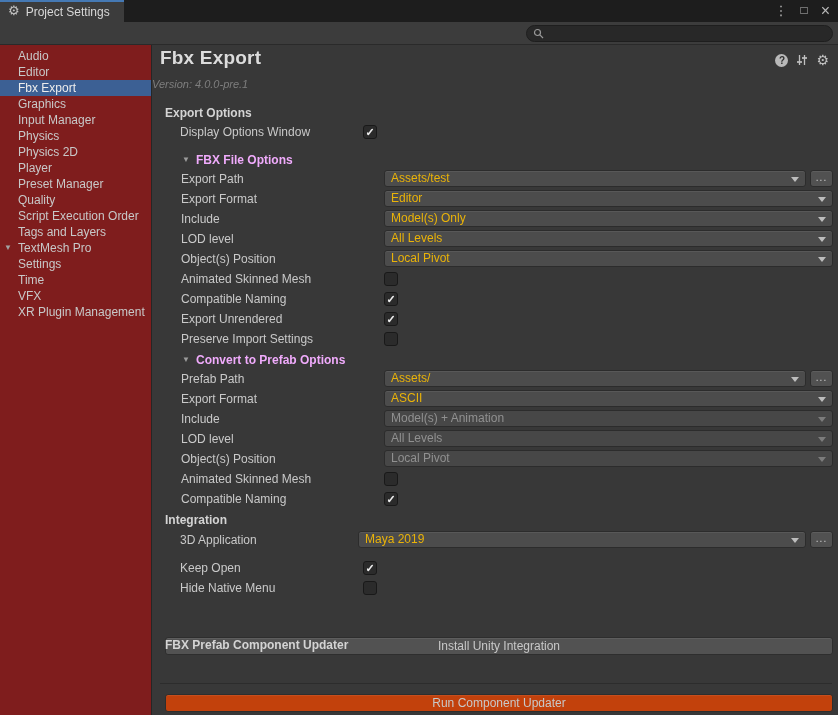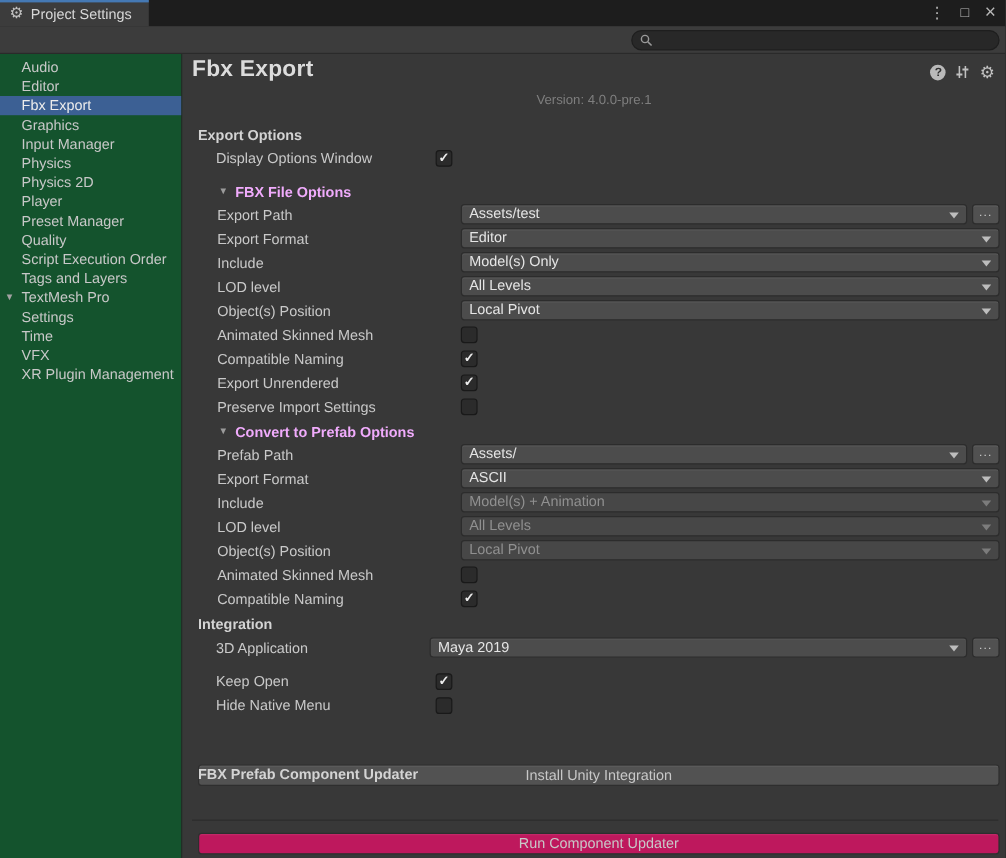--- a/index.html
+++ b/index.html
@@ -20,74 +20,74 @@
   .win-controls .close { font-size:16px; }
 
   
   .toolbar { position:absolute; left:0; top:22px; width:838px; height:23px; background:#3c3c3c; border-bottom:1px solid #2a2a2a; }
   .searchbox { position:absolute; right:5px; top:3px; width:307px; height:17px; background:#282828;
                border:1px solid #1e1e1e; border-radius:9px; display:flex; align-items:center; padding:0 6px; gap:4px; }
   .searchbox input { flex:1; background:transparent; border:none; outline:none; color:#cccccc; font-size:11px;
                      font-family:"Liberation Sans", sans-serif; height:14px; }
 
   
-  .sidebar { position:absolute; left:0; top:45px; width:152px; bottom:0; background:#14532d; border-right:1px solid #262626; padding-top:3px; }
+  .sidebar { position:absolute; left:0; top:45px; width:152px; bottom:0; background:#7f1d1d; border-right:1px solid #262626; padding-top:3px; }
   .side-item { position:relative; height:16px; line-height:16px; font-size:12px; color:#c8c8c8; padding-left:18px;
                white-space:nowrap; overflow:hidden; cursor:default; }
   .side-item.selected { background:#3c6094; color:#ececec; }
   .side-item.indent1 { }
   .side-fold { position:absolute; left:4px; top:0; font-size:8px; color:#a2a2a2; line-height:16px; }
 
   
   .panel { position:absolute; left:152px; top:45px; width:686px; bottom:0; background:#383838; }
   .panel-title { position:absolute; left:8px; top:2px; font-size:19px; font-weight:bold; color:#dcdcdc; letter-spacing:.2px; }
   .hicons { position:absolute; right:9px; top:8px; display:flex; align-items:center; gap:8px; }
   .help-icon { width:13px; height:13px; border-radius:50%; background:#b9b9b9; color:#2f2f2f; font-size:10px;
                font-weight:bold; text-align:center; line-height:13px; display:block; }
   .gear-glyph { font-size:14px; color:#c2c2c2; line-height:14px; }
-  .version { position:absolute; left:0; right:0; top:33px; text-align:center; font-size:11px; color:#7e7e7e; }
+  .version { position:absolute; left:0; right:0; top:33px; text-align:left; font-size:11px; color:#7e7e7e;font-style:italic; }
 
   .section-h { position:absolute; left:13px; font-size:12px; font-weight:bold; color:#d4d4d4; white-space:nowrap; }
 
   .row { position:absolute; left:0; width:686px; height:20px; }
   .rlabel { position:absolute; top:2px; font-size:12px; color:#c9c9c9; white-space:nowrap; }
   .lv1 .rlabel { left:28px; }
   .lv2 .rlabel { left:29px; }
 
   .fold-tri { position:absolute; left:30px; top:4px; font-size:8px; color:#9b9b9b; }
   .fold-text { position:absolute; left:44px; top:2px; font-size:12px; font-weight:bold; color:#f0abfc; white-space:nowrap; }
 
   .checkbox { position:absolute; top:2px; width:14px; height:14px; background:#2b2b2b; border:1px solid #191919;
               border-radius:3px; }
   .lv1 .checkbox { left:211px; }
   .lv2 .checkbox { left:232px; }
   .checkbox.checked::after { content:"\2713"; position:absolute; left:0; top:0; width:12px; height:12px;
               color:#ededed; font-size:11px; font-weight:bold; text-align:center; line-height:12px; }
 
   .dropdown { position:absolute; top:0; height:17px; background:#4c4c4c; border:1px solid #2c2c2c; border-radius:3px;
               box-shadow: inset 0 1px 0 rgba(255,255,255,.07); padding:0 16px 0 6px; cursor:default; }
-  .dd-text { font-size:12px; color:#e5e5e5; line-height:15px; display:block; white-space:nowrap; overflow:hidden; }
+  .dd-text { font-size:12px; color:#eab308; line-height:15px; display:block; white-space:nowrap; overflow:hidden; }
   .dd-arrow { position:absolute; right:6px; top:6px; width:0; height:0;
               border-left:4px solid transparent; border-right:4px solid transparent; border-top:5px solid #bdbdbd; }
   .dropdown.disabled { background:#474747; box-shadow:none; }
   .dropdown.disabled .dd-text { color:#909090; }
   .dropdown.disabled .dd-arrow { border-top-color:#7c7c7c; }
   .dd-std { left:232px; width:449px; }
   .dd-path { left:232px; width:422px; }
   .dd-app { left:206px; width:448px; }
 
   .browse { position:absolute; left:658px; top:0; width:23px; height:17px; background:#515151; border:1px solid #2c2c2c;
             border-radius:3px; color:#cfcfcf; font-size:10px; letter-spacing:1px; text-align:center; line-height:14px;
             box-shadow: inset 0 1px 0 rgba(255,255,255,.07); cursor:default; }
 
   .bigbtn { position:absolute; left:13px; width:668px; height:18px; border:1px solid #2e2e2e; border-radius:3px;
             color:#c8c8c8; font-size:12px; text-align:center; line-height:16px;
             box-shadow: inset 0 1px 0 rgba(255,255,255,.07); cursor:default;margin-top:31px; }
   .btn-install { background:#525252; }
-  .btn-run { background:#be185d; }
+  .btn-run { background:#c2410c; }
 
   .hr-line { position:absolute; left:8px; right:6px; top:638px; height:1px; background:#2c2c2c; }
 </style>
 </head>
 <body>
 
 <div id="app">
 
   <div class="tabstrip">
     <div class="tab">

